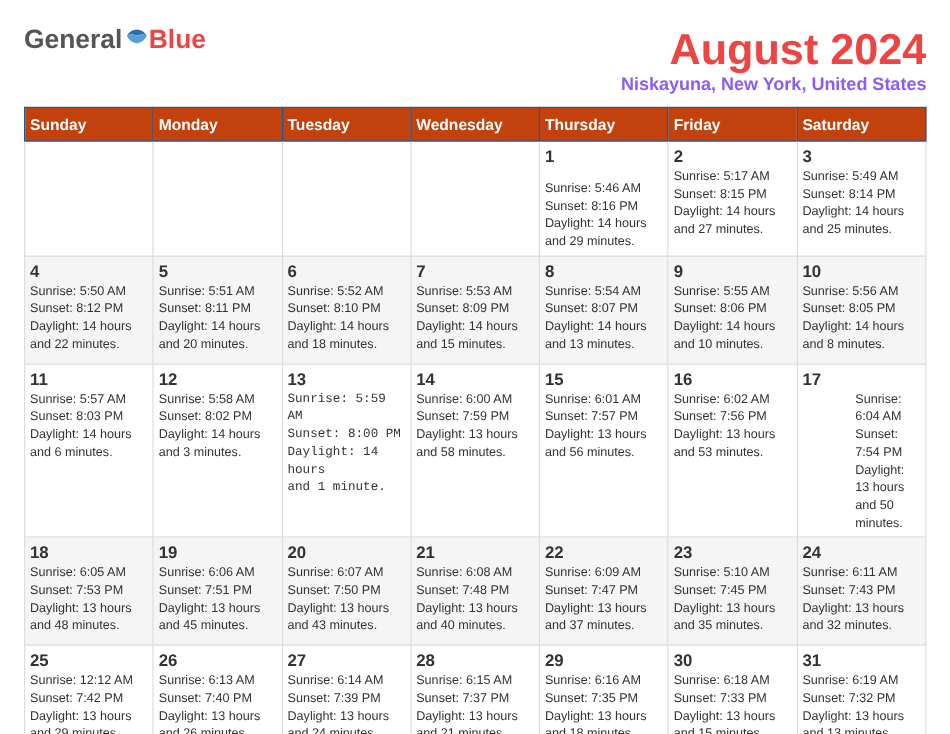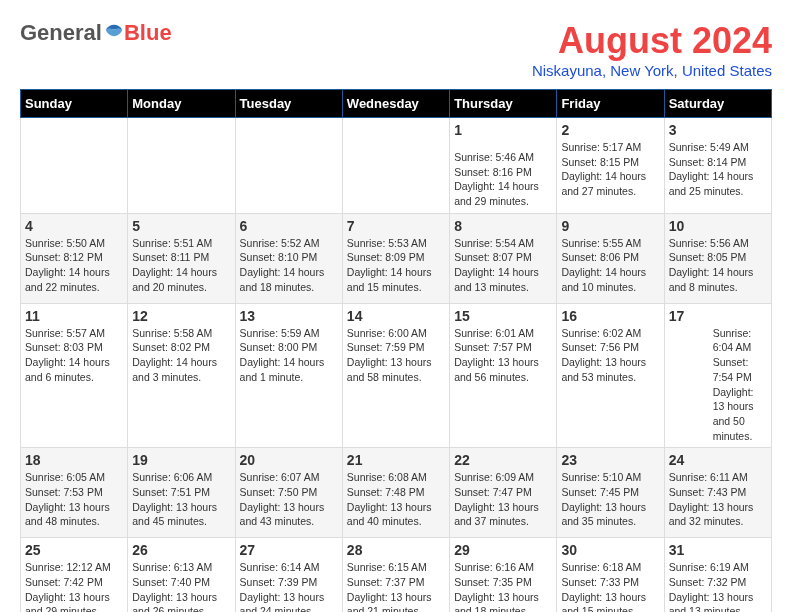--- a/index.html
+++ b/index.html
@@ -38,28 +38,29 @@
     .title-section {
       text-align: right;
     }
     .month-year {
       font-size: 36px;
       font-weight: bold;
       color: #ef4444;
     }
     .location {
       font-size: 15px;
-      color: #1d4ed8;
+      color: #8b5cf6;
+      font-weight: bold;
     }
     .calendar {
       width: 100%;
       border-collapse: collapse;
     }
     .calendar th {
-      background-color: #000000;
+      background-color: #c2410c;
       color: #fff;
       padding: 6px 4px;
       text-align: left;
       font-size: 13px;
       font-weight: bold;
       border: 1px solid #1a5a9a;
     }
     .calendar td {
       width: 107px;
       height: 90px;
@@ -215,21 +216,21 @@
         </td>
         <td>
           <span class="day-num">12</span>
           <div class="cell-content" style="white-space: pre-line;">Sunrise: 5:58 AM
 Sunset: 8:02 PM
 Daylight: 14 hours
 and 3 minutes.</div>
         </td>
         <td>
           <span class="day-num">13</span>
-          <div class="cell-content" style="white-space: pre-line;">Sunrise: 5:59 AM
+          <div class="cell-content" style="white-space: pre-line; font-family: Liberation Mono, monospace;">Sunrise: 5:59 AM
 Sunset: 8:00 PM
 Daylight: 14 hours
 and 1 minute.</div>
         </td>
         <td>
           <span class="day-num">14</span>
           <div class="cell-content" style="white-space: pre-line;">Sunrise: 6:00 AM
 Sunset: 7:59 PM
 Daylight: 13 hours
 and 58 minutes.</div>

